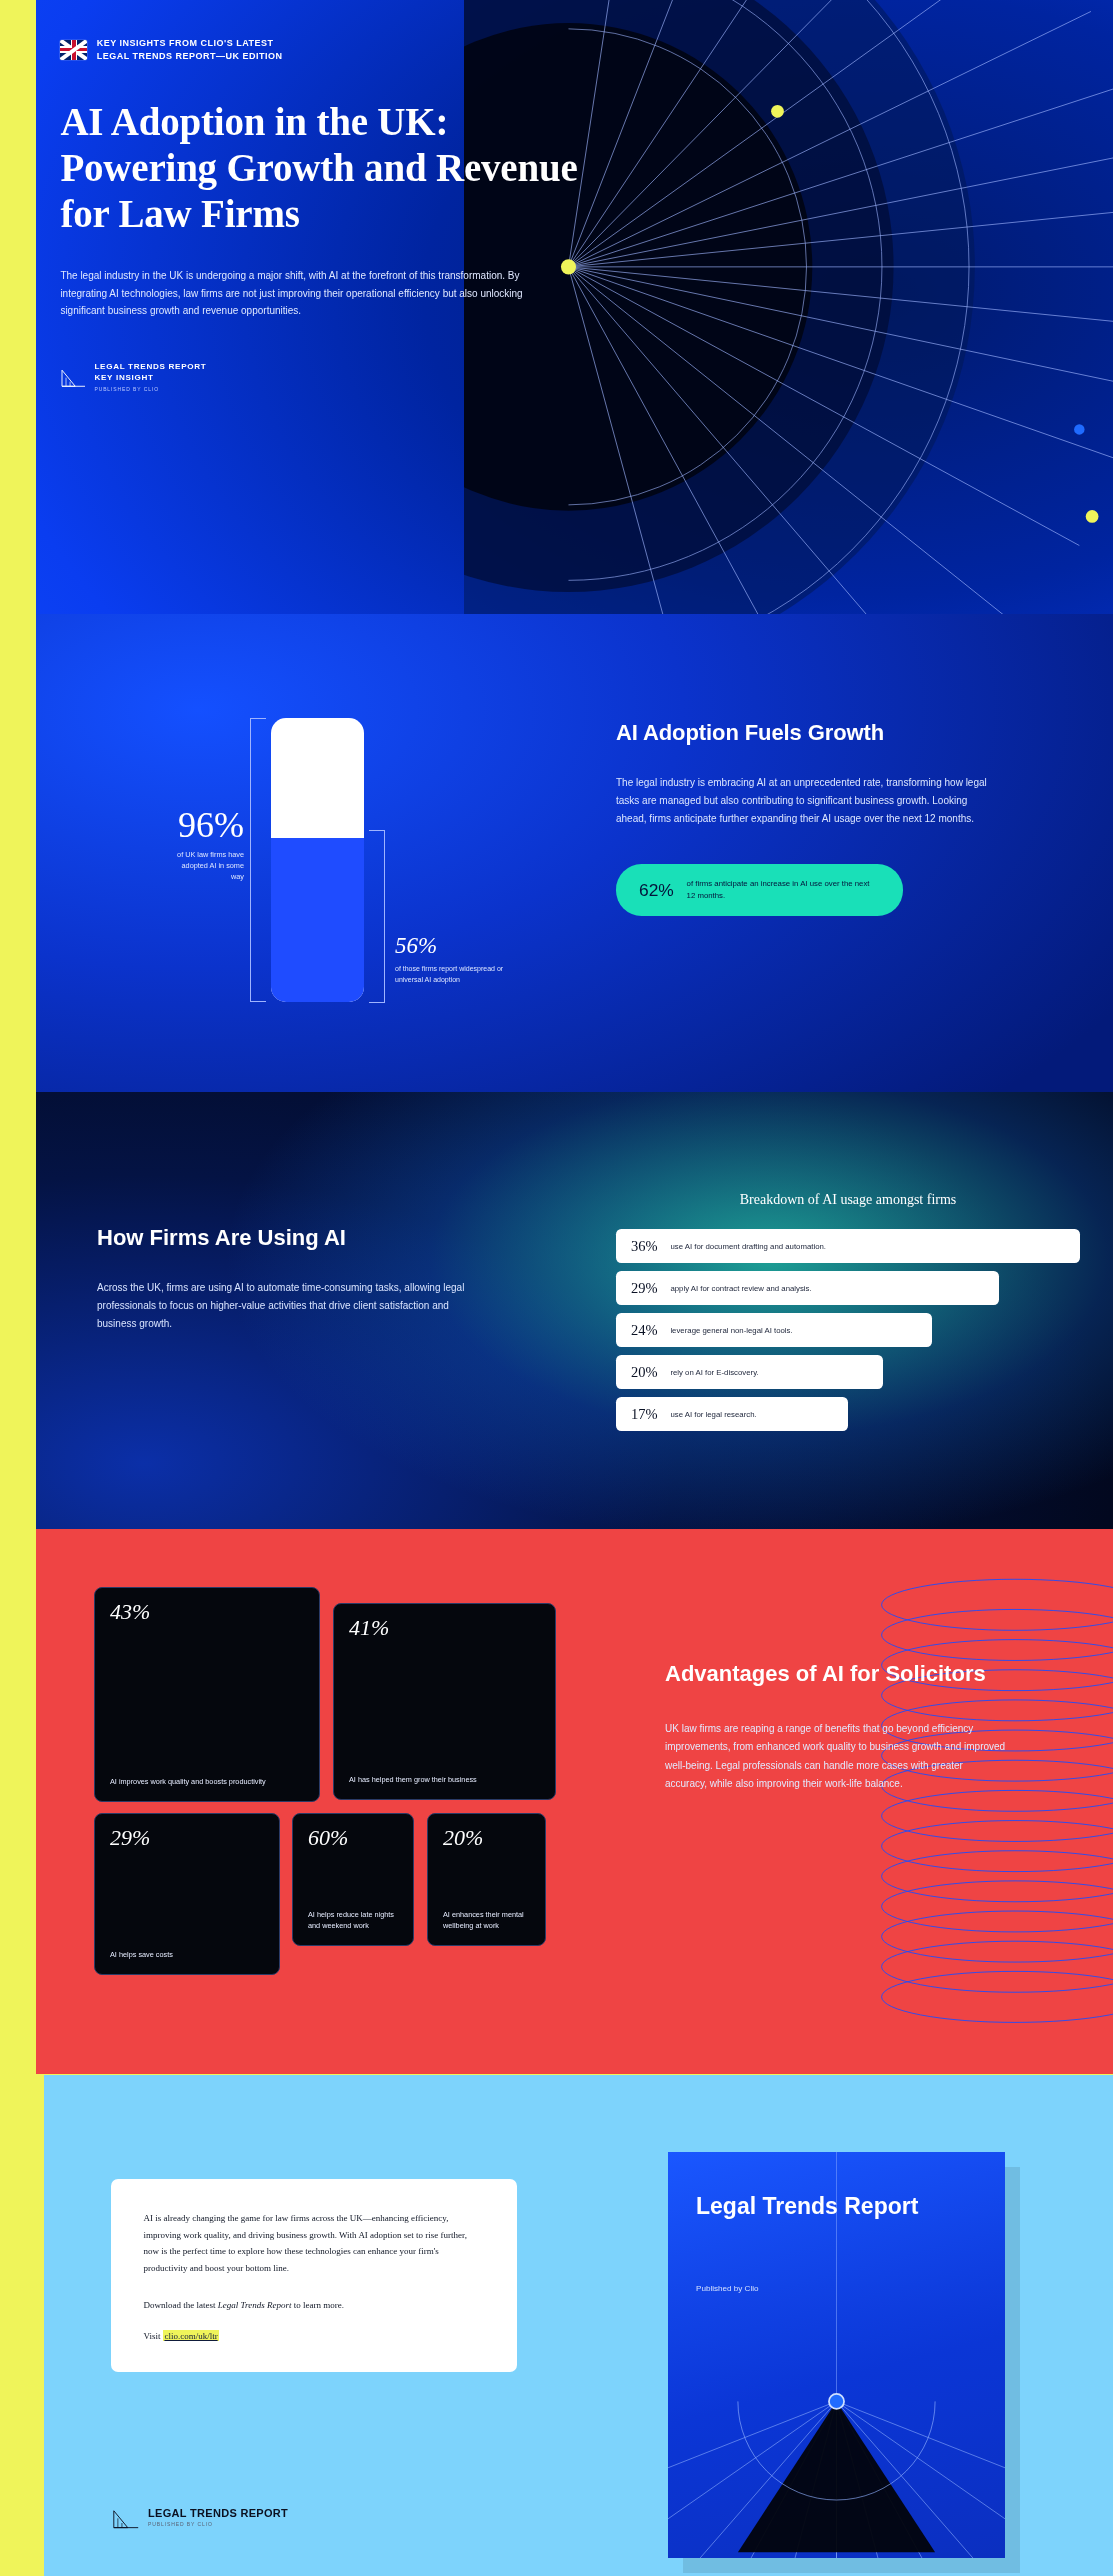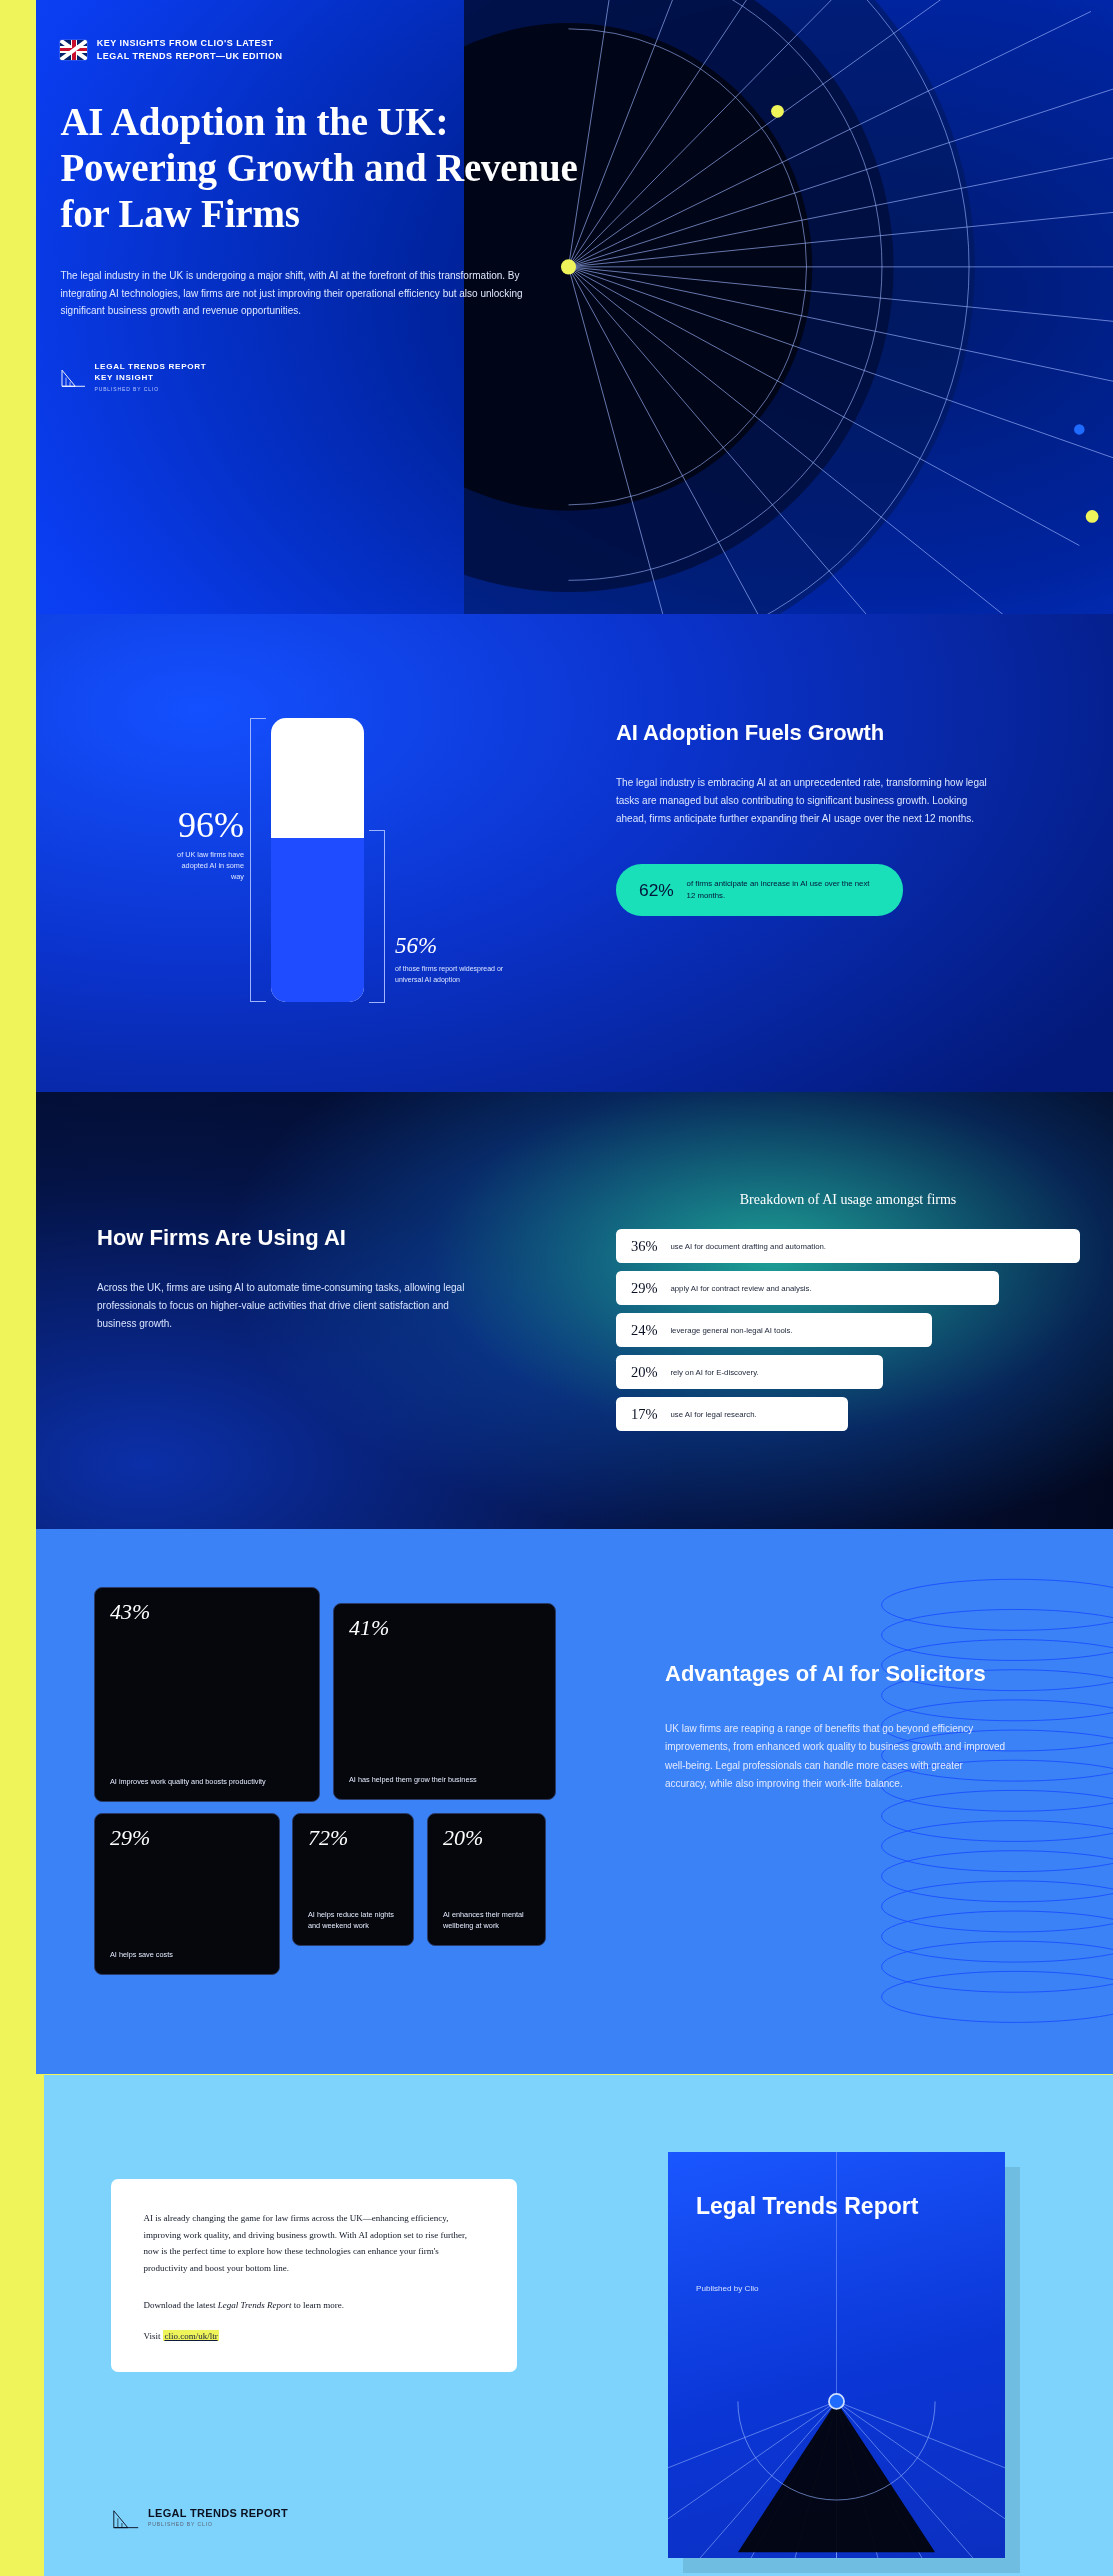--- a/index.html
+++ b/index.html
@@ -175,21 +175,21 @@
   .bar-row {
     height: 34px; margin-bottom: 8.1px; background: #ffffff;
     border-radius: 5.2px; display: flex; align-items: center; padding: 0 15px; gap: 12.8px;
   }
   .bar-row .bnum { color: #0a1124; font-size: 14.5px; font-family: "Liberation Serif", serif; }
   .bar-row .btxt { color: #1b2338; font-size: 7.8px; }
 
   
   .adv {
     position: absolute; left: 36px; top: 1529px; width: 1078px; height: 545px;
-    background: #3b82f6;
+    background: #ef4444;
     overflow: hidden;
   }
   .spiral { position: absolute; right: -81px; top: 41px; width: 360px; height: 464px; }
 
   .cards { position: absolute; left: 58px; top: 58px; width: 476px; }
   .card {
     position: absolute; border: 0.9px solid #2a3a66; border-radius: 8.1px;
     background: #05070d; padding: 12.8px 15px;
   }
   .card .cnum {
@@ -417,21 +417,21 @@
       </div>
       <div class="card c2">
         <div class="cnum">41%</div>
         <div class="ctxt">AI has helped them grow their business</div>
       </div>
       <div class="card c3">
         <div class="cnum">29%</div>
         <div class="ctxt">AI helps save costs</div>
       </div>
       <div class="card c4">
-        <div class="cnum">72%</div>
+        <div class="cnum">60%</div>
         <div class="ctxt">AI helps reduce late nights and weekend work</div>
       </div>
       <div class="card c5">
         <div class="cnum">20%</div>
         <div class="ctxt">AI enhances their mental wellbeing at work</div>
       </div>
     </div>
 
     <div class="adv-right">
       <h2>Advantages of AI for Solicitors</h2>

